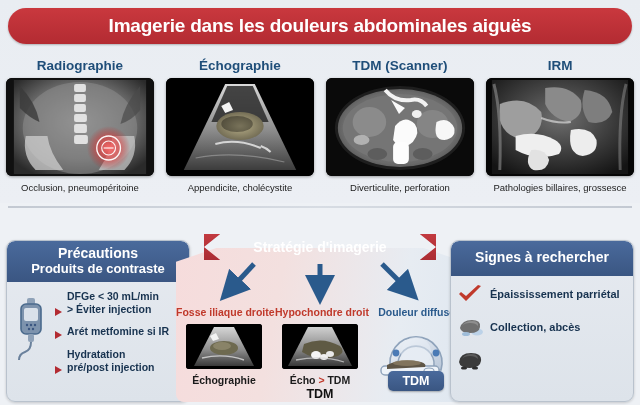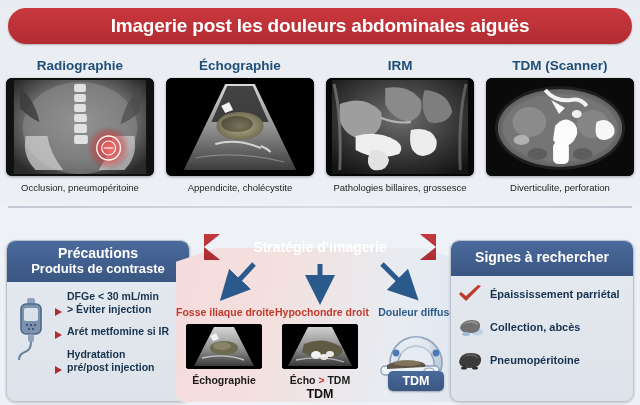--- a/index.html
+++ b/index.html
@@ -158,21 +158,21 @@
     position: relative; z-index: 3;
     box-shadow: 0 1px 2px rgba(0,0,0,.3);
   }
 </style>
 </head>
 <body>
 
 <div class="top-section">
 
   <div class="main-title-bar">
-    <span class="main-title">Imagerie post les douleurs abdominales aiguës</span>
+    <span class="main-title">Imagerie dans les douleurs abdominales aiguës</span>
   </div>
 
   <div class="modality-row">
 
     <div class="modality">
       <div class="modality-title">Radiographie</div>
       <div class="img-frame">
         <svg width="100%" height="100%" viewBox="0 0 150 98" preserveAspectRatio="none">
           <defs>
             <radialGradient id="xrTissue" cx="50%" cy="45%" r="65%">
@@ -233,46 +233,20 @@
           <path d="M56 28 l8 -4 l4 8 l-8 3 Z" fill="#f4f4f4"></path>
           <path d="M50 66 Q72 60 96 70" stroke="#e6e6e6" stroke-width="2" fill="none" opacity="0.85"></path>
           <path d="M96 68 q6 2 10 6" stroke="#efefef" stroke-width="2" fill="none" opacity="0.8"></path>
           <path d="M30 80 Q70 72 120 84" stroke="#b5b5b5" stroke-width="1.2" fill="none" opacity="0.5"></path>
         </svg>
       </div>
       <div class="modality-caption">Appendicite, cholécystite</div>
     </div>
 
     <div class="modality">
-      <div class="modality-title">IRM</div>
-      <div class="img-frame">
-        <svg width="100%" height="100%" viewBox="0 0 150 98" preserveAspectRatio="none">
-          <defs>
-            <radialGradient id="mrBg" cx="50%" cy="40%" r="70%">
-              <stop offset="0%" stop-color="#6f6f6f"></stop>
-                <stop offset="100%" stop-color="#141414"></stop>
-            </radialGradient>
-          </defs>
-          <rect width="150" height="98" fill="#060606"></rect>
-          <rect x="6" y="2" width="138" height="94" fill="url(#mrBg)"></rect>
-          <path d="M14 26 Q40 16 56 34 Q60 54 38 62 Q18 58 14 42 Z" fill="#9e9e9e"></path>
-          <path d="M60 10 Q84 6 96 22 Q100 38 84 44 Q66 40 60 26 Z" fill="#8a8a8a"></path>
-          <path d="M100 12 Q124 14 128 34 Q122 48 104 44 Q94 30 100 12 Z" fill="#7e7e7e"></path>
-          <path d="M30 58 q22 -6 40 4 q10 6 4 14 q-22 8 -44 -4 Z" fill="#efefef"></path>
-          <path d="M86 52 q20 -4 26 10 q2 14 -14 16 q-16 -2 -12 -26 Z" fill="#ededed"></path>
-          <path d="M46 72 q14 -2 18 10 q-2 12 -16 10 q-10 -6 -2 -20 Z" fill="#e2e2e2"></path>
-          <path d="M8 6 q8 30 6 86" stroke="#8f8f8f" stroke-width="3" fill="none" opacity="0.6"></path>
-          <path d="M142 6 q-8 30 -6 86" stroke="#8f8f8f" stroke-width="3" fill="none" opacity="0.5"></path>
-          <path d="M56 40 q16 6 30 4" stroke="#d9d9d9" stroke-width="2" fill="none" opacity="0.7"></path>
-        </svg>
-      </div>
-      <div class="modality-caption">Pathologies billaires, grossesce</div>
-    </div>
-
-    <div class="modality">
       <div class="modality-title">TDM (Scanner)</div>
       <div class="img-frame">
         <svg width="100%" height="100%" viewBox="0 0 150 98" preserveAspectRatio="none">
           <defs>
             <radialGradient id="ctBody" cx="50%" cy="50%" r="58%">
               <stop offset="0%" stop-color="#8f8f8f"></stop>
                 <stop offset="80%" stop-color="#6a6a6a"></stop>
               <stop offset="100%" stop-color="#4a4a4a"></stop>
             </radialGradient>
           </defs>
@@ -287,20 +261,46 @@
           <path d="M70 48 q10 -12 20 -2 q6 8 -2 18 q-12 10 -20 -2 Z" fill="#fbfbfb"></path>
           <rect x="68" y="64" width="16" height="22" rx="5" fill="#fdfdfd"></rect>
           <path d="M112 44 q12 -6 18 6 q2 10 -10 12 q-12 0 -8 -18 Z" fill="#f7f7f7"></path>
           <ellipse cx="92" cy="36" rx="5" ry="4" fill="#f0f0f0"></ellipse>
           <ellipse cx="52" cy="76" rx="10" ry="6" fill="#5d5d5d"></ellipse>
           <ellipse cx="98" cy="76" rx="10" ry="6" fill="#5d5d5d"></ellipse>
           <ellipse cx="36" cy="62" rx="8" ry="5" fill="#d8d8d8" opacity="0.6"></ellipse>
         </svg>
       </div>
       <div class="modality-caption">Diverticulite, perforation</div>
+    </div>
+
+    <div class="modality">
+      <div class="modality-title">IRM</div>
+      <div class="img-frame">
+        <svg width="100%" height="100%" viewBox="0 0 150 98" preserveAspectRatio="none">
+          <defs>
+            <radialGradient id="mrBg" cx="50%" cy="40%" r="70%">
+              <stop offset="0%" stop-color="#6f6f6f"></stop>
+                <stop offset="100%" stop-color="#141414"></stop>
+            </radialGradient>
+          </defs>
+          <rect width="150" height="98" fill="#060606"></rect>
+          <rect x="6" y="2" width="138" height="94" fill="url(#mrBg)"></rect>
+          <path d="M14 26 Q40 16 56 34 Q60 54 38 62 Q18 58 14 42 Z" fill="#9e9e9e"></path>
+          <path d="M60 10 Q84 6 96 22 Q100 38 84 44 Q66 40 60 26 Z" fill="#8a8a8a"></path>
+          <path d="M100 12 Q124 14 128 34 Q122 48 104 44 Q94 30 100 12 Z" fill="#7e7e7e"></path>
+          <path d="M30 58 q22 -6 40 4 q10 6 4 14 q-22 8 -44 -4 Z" fill="#efefef"></path>
+          <path d="M86 52 q20 -4 26 10 q2 14 -14 16 q-16 -2 -12 -26 Z" fill="#ededed"></path>
+          <path d="M46 72 q14 -2 18 10 q-2 12 -16 10 q-10 -6 -2 -20 Z" fill="#e2e2e2"></path>
+          <path d="M8 6 q8 30 6 86" stroke="#8f8f8f" stroke-width="3" fill="none" opacity="0.6"></path>
+          <path d="M142 6 q-8 30 -6 86" stroke="#8f8f8f" stroke-width="3" fill="none" opacity="0.5"></path>
+          <path d="M56 40 q16 6 30 4" stroke="#d9d9d9" stroke-width="2" fill="none" opacity="0.7"></path>
+        </svg>
+      </div>
+      <div class="modality-caption">Pathologies billaires, grossesce</div>
     </div>
 
   </div>
 </div>
 
 <div class="divider"></div>
 
 <div class="bottom-section">
 
   <div class="side-panel panel-left">
@@ -455,19 +455,18 @@
         <span class="sign-text">Collection, abcès</span>
       </div>
 
       <div class="sign-row">
         <svg class="sign-icon" viewBox="0 0 26 20">
           <path d="M2 12 q1 -9 12 -9 q11 0 10 8 q-1 7 -11 7 q-10 0 -11 -6 Z" fill="#3b3b3b"></path>
           <path d="M5 9 q3 -5 9 -5 q7 0 7 5 q-3 -3 -8 -3 q-6 0 -8 3 Z" fill="#5c5c5c"></path>
           <ellipse cx="7" cy="18" rx="3" ry="1.6" fill="#2e2e2e"></ellipse>
           <ellipse cx="18" cy="18" rx="3" ry="1.6" fill="#2e2e2e"></ellipse>
         </svg>
-        <span class="sign-text">Pneumopéritoine</span>
       </div>
 
     </div>
   </div>
 
 </div>
 
 </body></html>

